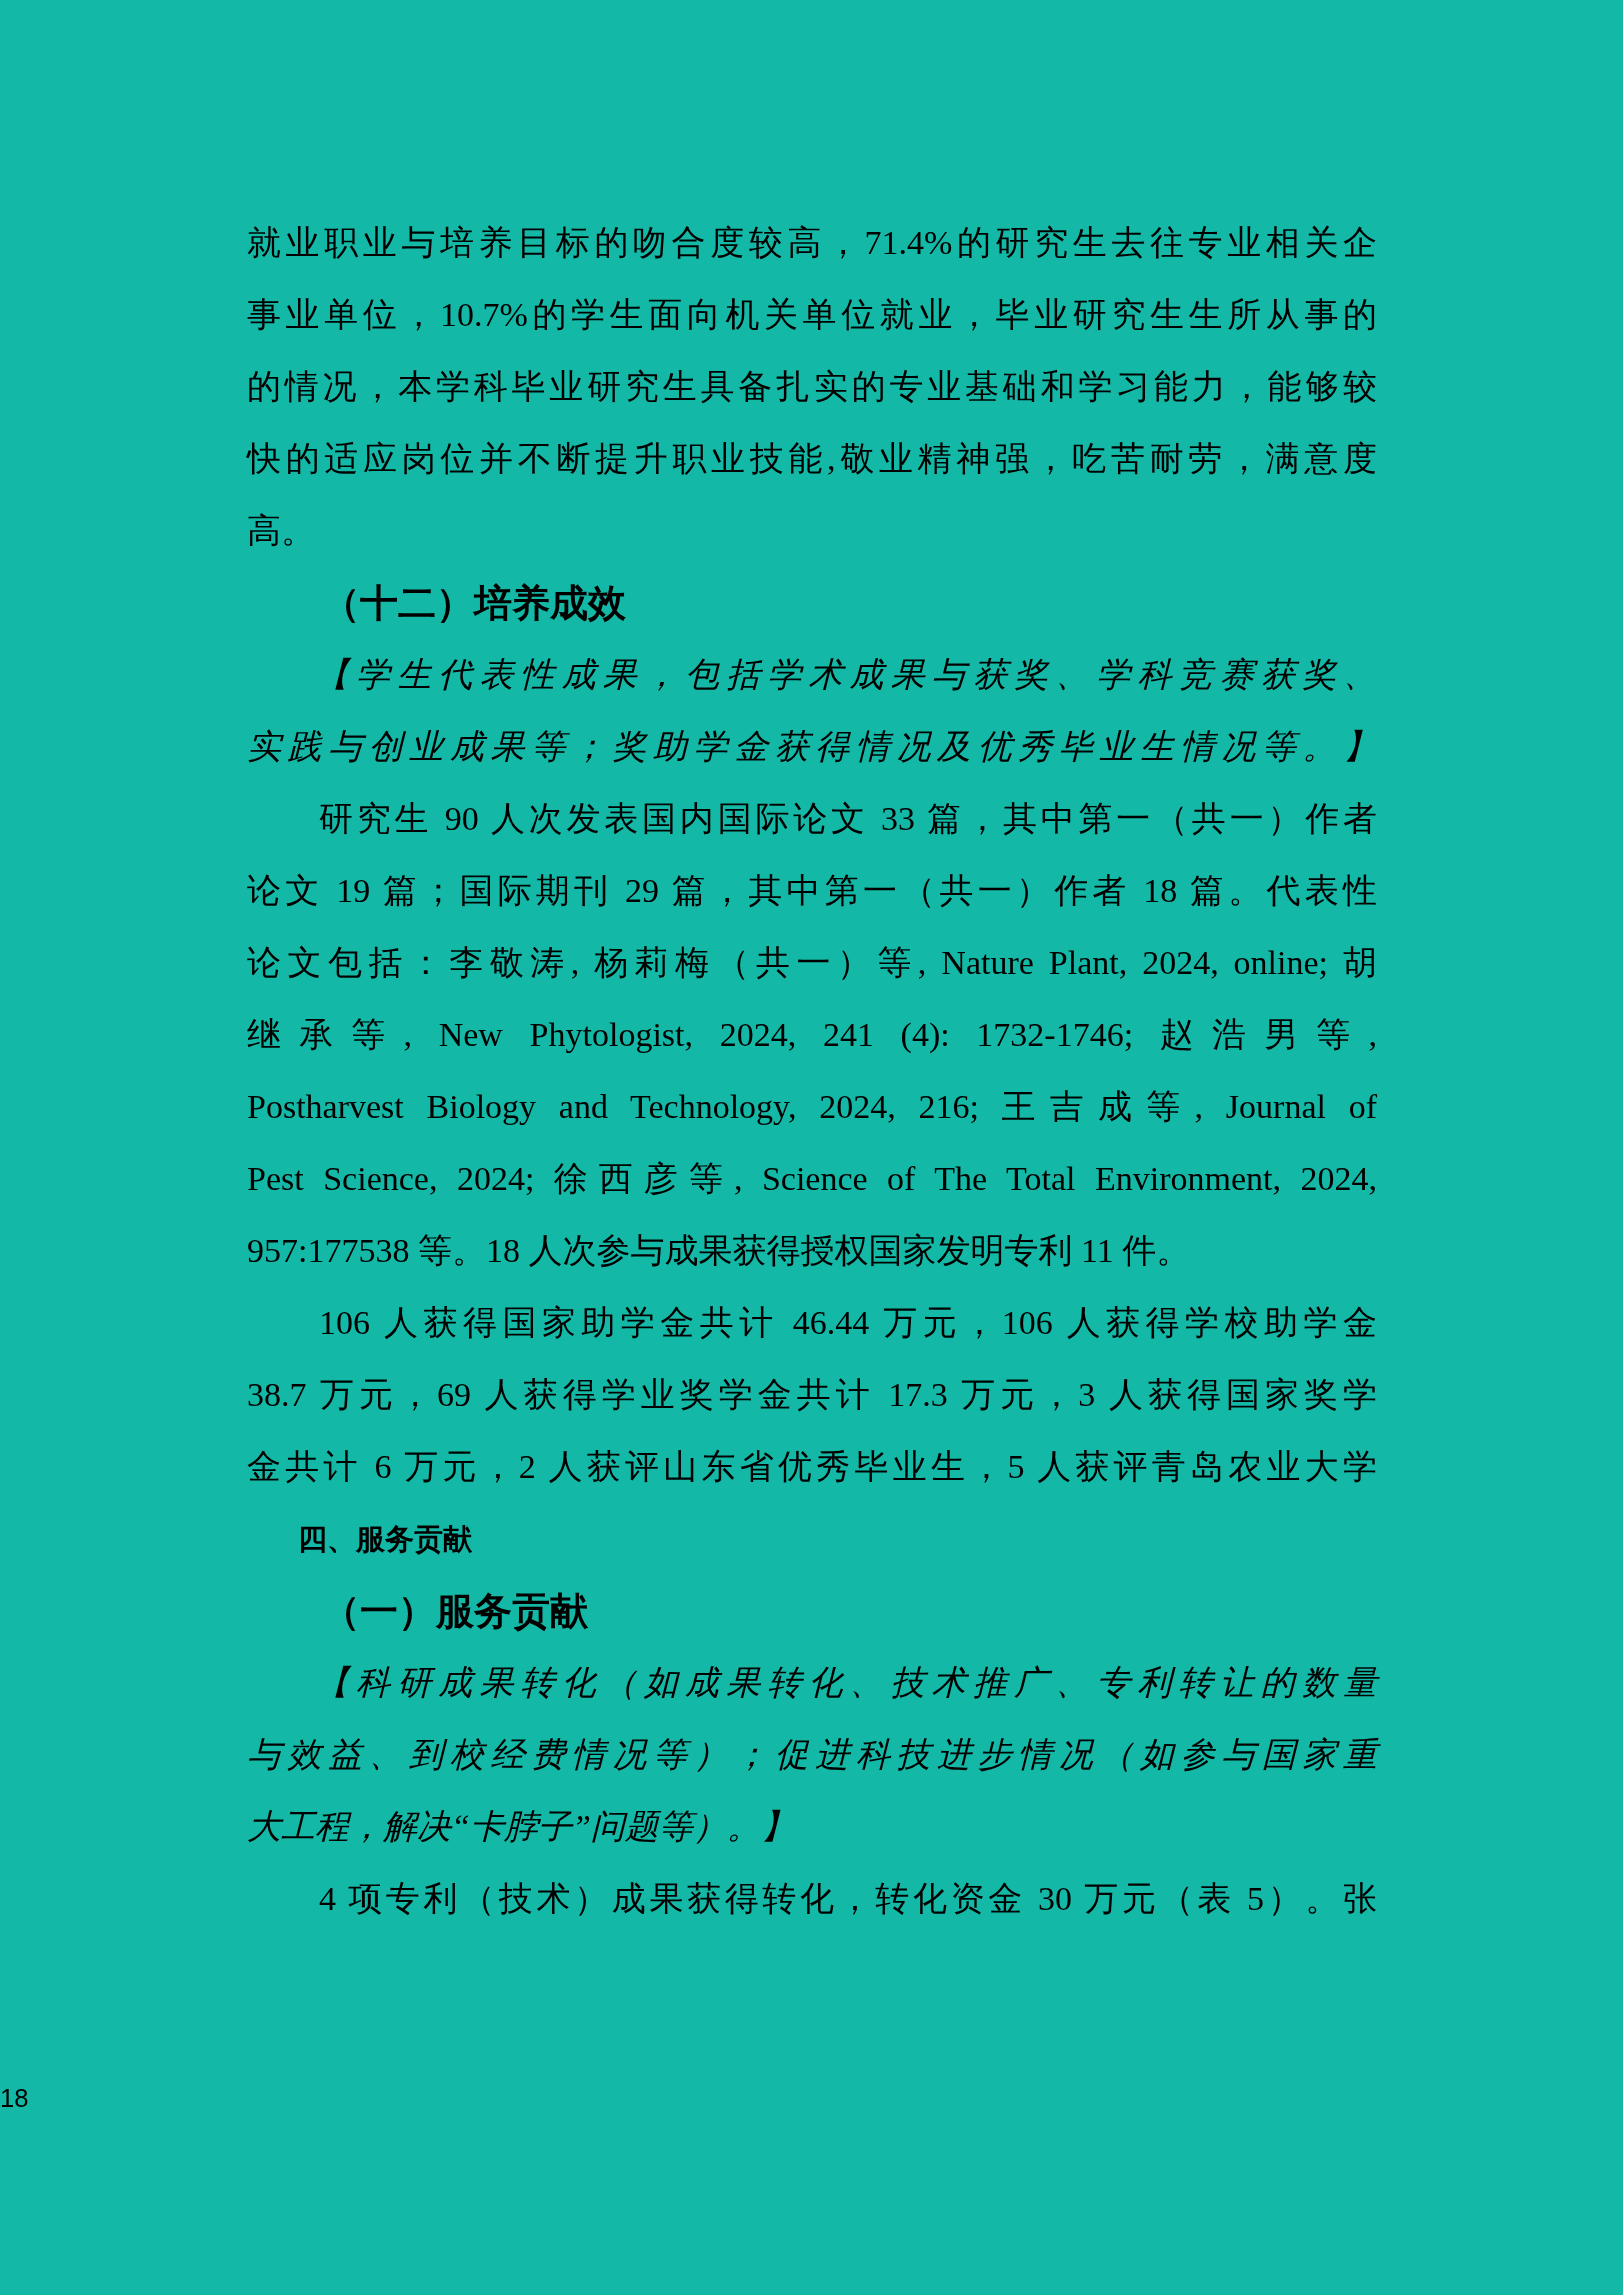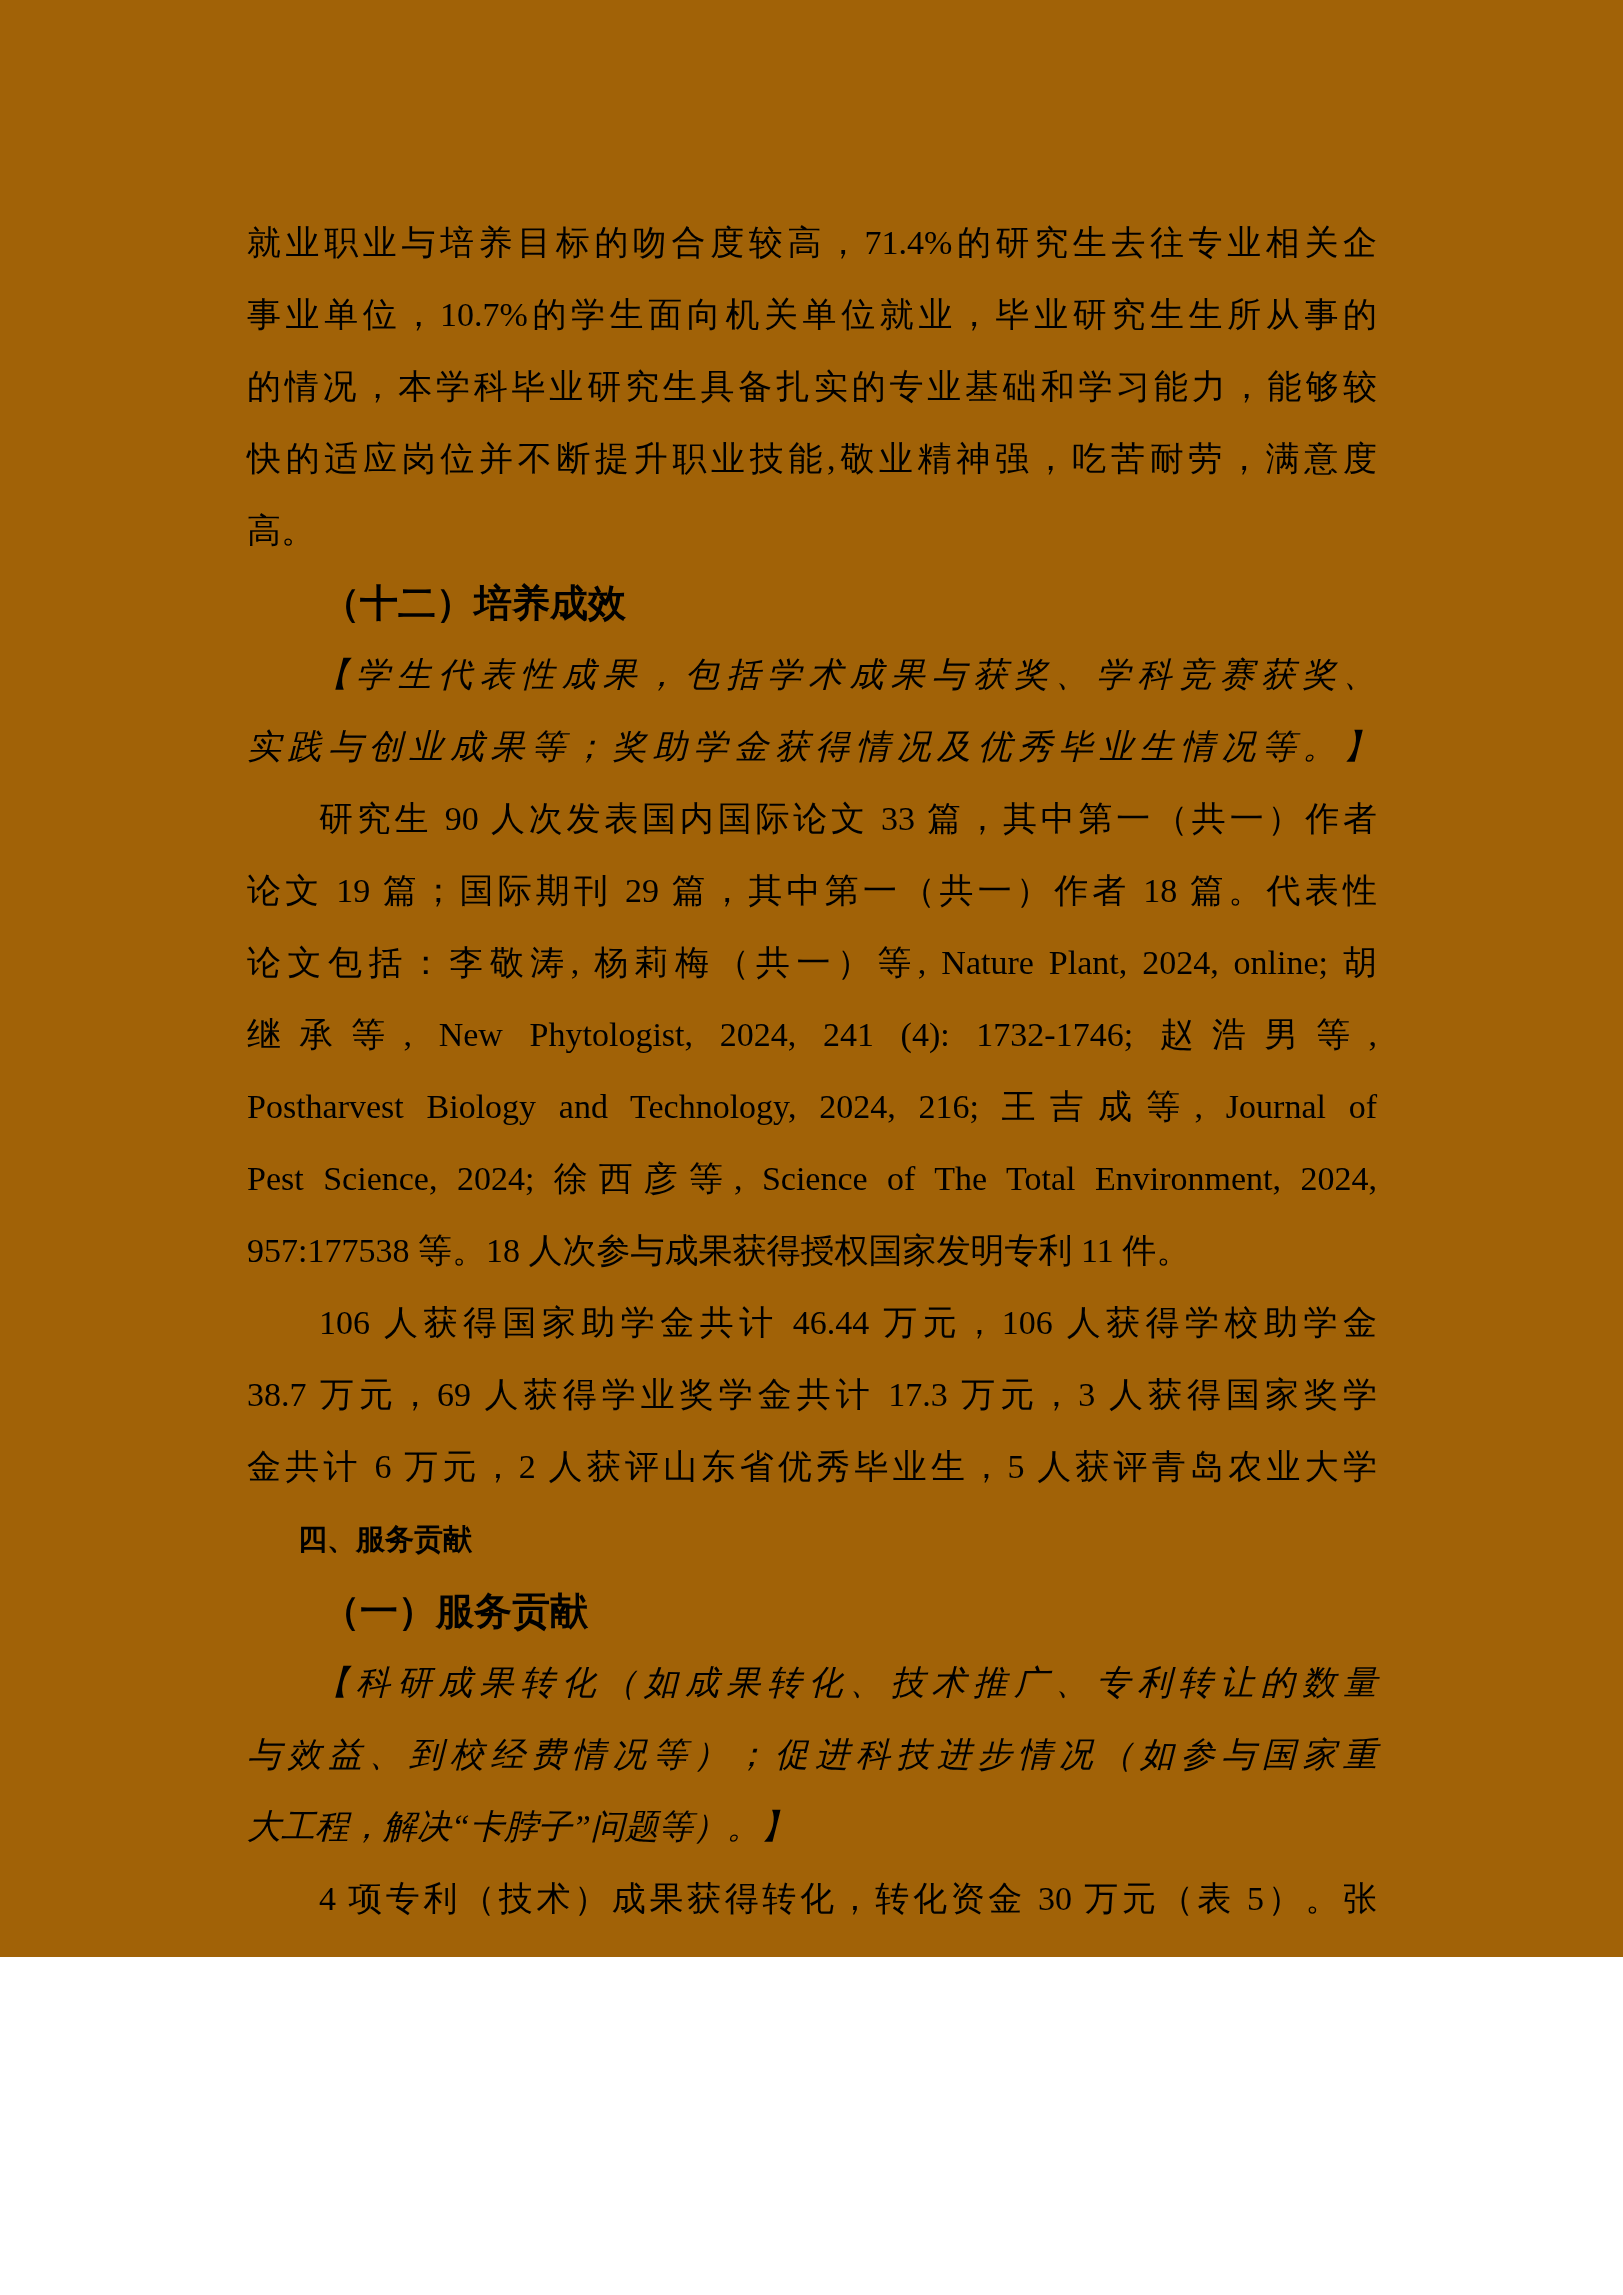--- a/index.html
+++ b/index.html
@@ -1,20 +1,20 @@
 <!DOCTYPE html>
 <html lang="zh" style="font-size:13.7px"><head>
 <meta charset="utf-8">
 <style>
   html,body { margin:0; padding:0; background:#ffffff; }
   .page {
     position:relative;
     width:1624px;
-    height:1957px;
-    background:#a16207;
+    height:2295px;
+    background:#14b8a6;
     color:#000000;
     font-family:"Liberation Serif","DejaVu Serif",serif;
     overflow:hidden;
   }
   .content {
     position:absolute;
     left:247px;
     top:207px;
     width:1130px;
   }
@@ -48,21 +48,21 @@
     font-weight:bold;
     font-style:normal;
     font-family:"Liberation Sans","DejaVu Sans",sans-serif;
     padding-left:75px;
   }
   .page-number {
     position:absolute;
     left:0;
     right:17px;
     top:2083px;
-    text-align:center;
+    text-align:left;
     font-size:25.6px;
     line-height:31px;
     font-family:"Liberation Sans","DejaVu Sans",sans-serif;
     color:#000000;
   }
 </style>
 </head>
 <body>
 
 <div class="page">

